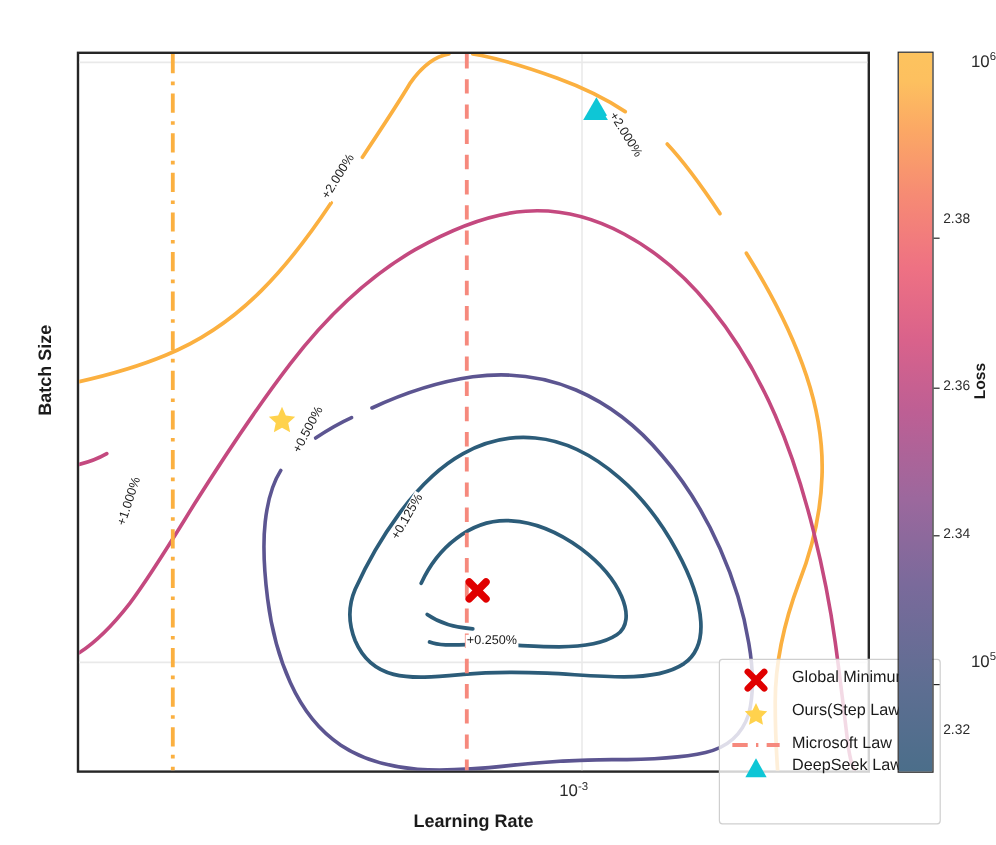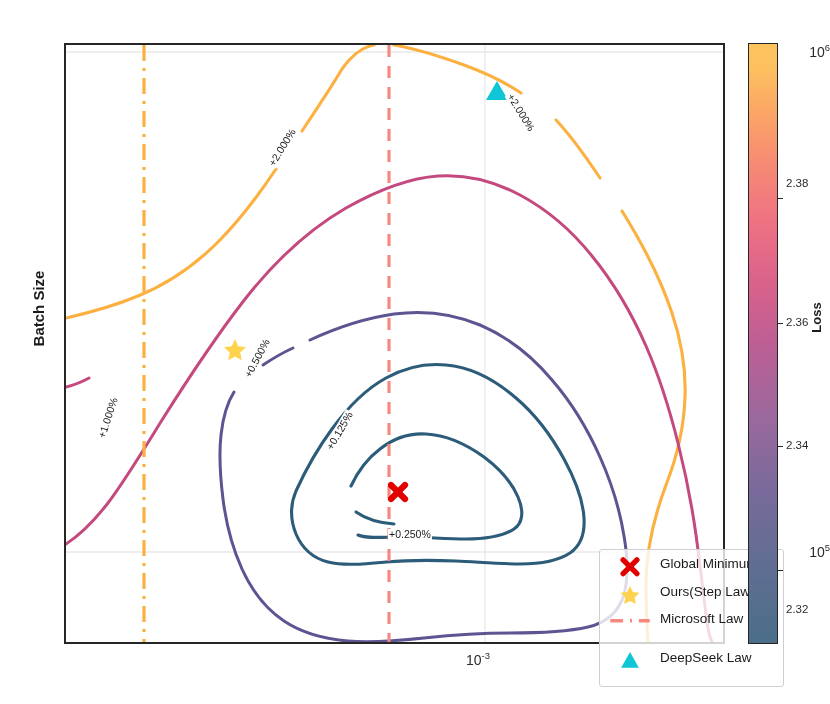--- a/index.html
+++ b/index.html
@@ -59,20 +59,21 @@
   .leg-txt{position:absolute;left:60px;top:4px;font-size:13.5px;color:#1b1b1b;white-space:nowrap;}
   .leg-mark{position:absolute;left:6px;top:0;width:48px;height:27.6px;}
 </style>
 </head>
 <body>
 
 <div id="root">
 
 
   <div class="ylabel">Batch Size</div>
+  <div class="xlabel">Learning Rate</div>
   <div class="cblabel">Loss</div>
 
   <div class="ytick" style="top:42px;width:56px;"><span>10</span><sup>6</sup></div>
   <div class="ytick" style="top:542px;width:56px;"><span>10</span><sup>5</sup></div>
 
   <div class="xtick" style="left:466px;top:650px;"><span>10</span><sup>-3</sup></div>
 
   <div id="plot">
     <svg id="plotsvg" width="657" height="597" viewBox="0 0 657 597">
 
@@ -176,21 +177,21 @@
         <span class="leg-txt">Ours(Step Law)</span>
       </div>
       <div class="leg-row" style="top:57.2px;">
         <span class="leg-mark">
           <svg width="48" height="27.6" viewBox="0 0 48 28">
             <line x1="4" y1="14" x2="44" y2="14" stroke="#f6897d" stroke-width="3.4" stroke-dasharray="13,7,2,7"></line>
           </svg>
         </span>
         <span class="leg-txt">Microsoft Law</span>
       </div>
-      <div class="leg-row" style="top:96px;text-align:right;">
+      <div class="leg-row" style="top:76px;text-align:right;">
         <span class="leg-mark">
           <svg width="48" height="27.6" viewBox="0 0 48 28">
             <polygon fill="#0ec6d6" points="24,6 33,22 15,22"></polygon>
           </svg>
         </span>
         <span class="leg-txt">DeepSeek Law</span>
       </div>
     </div>
   </div>
 

